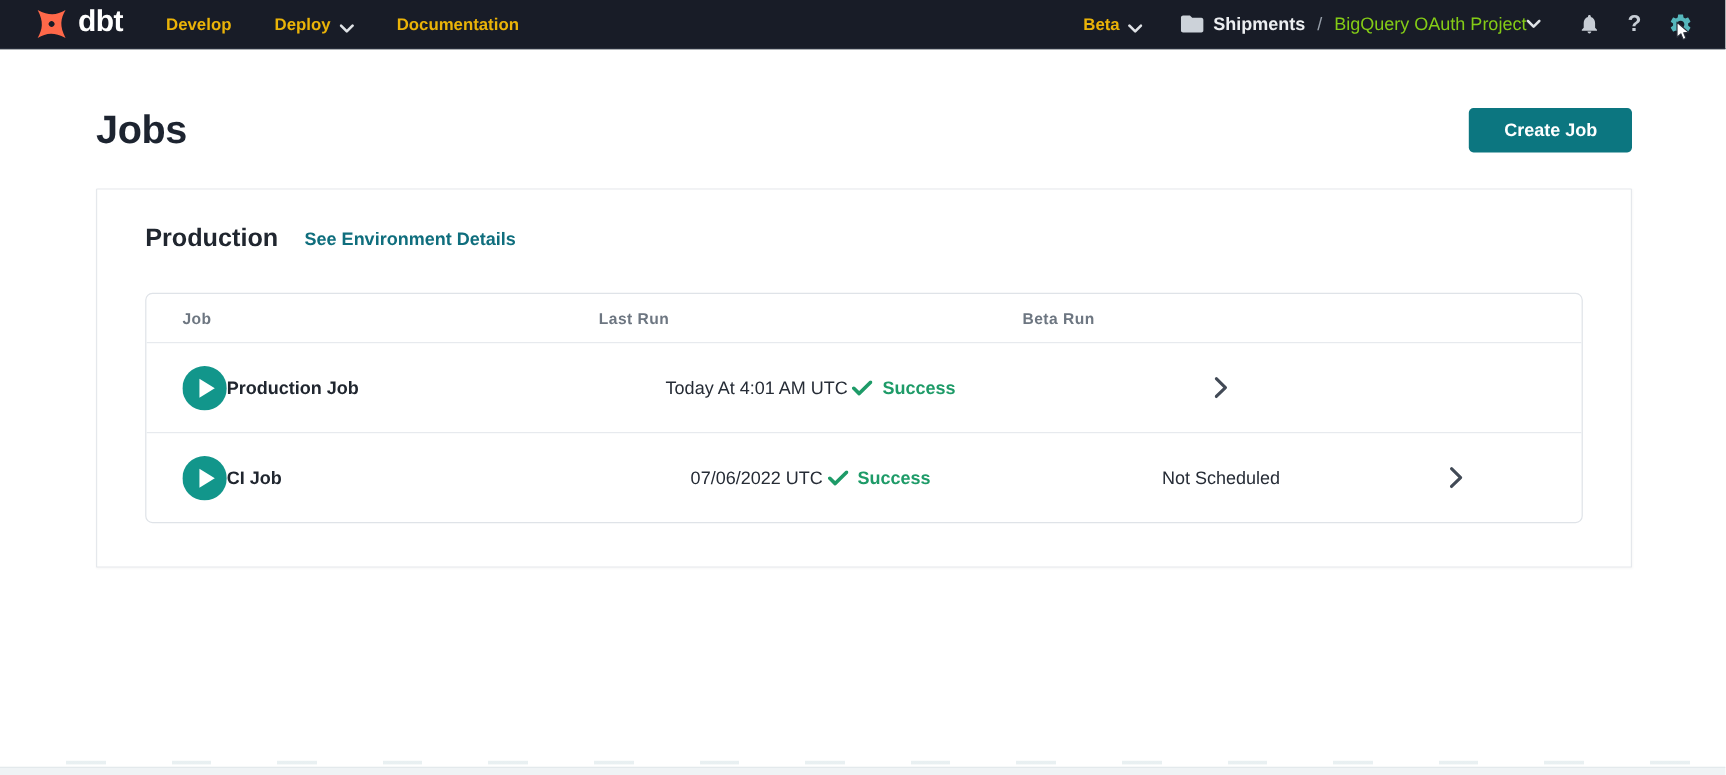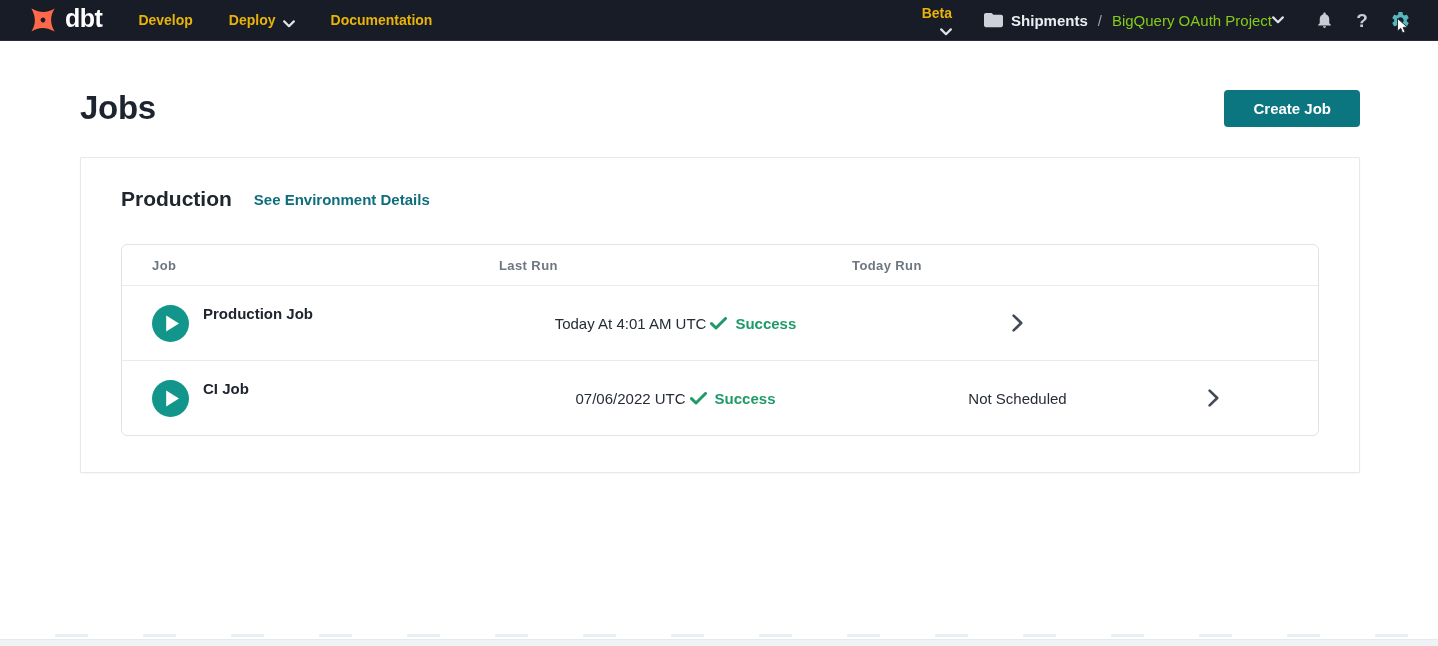--- a/index.html
+++ b/index.html
@@ -23,21 +23,21 @@
   }
   .logo { display: flex; align-items: center; gap: 5px; margin-right: 36px; cursor: pointer; }
   .logo-text { color: #ffffff; font-weight: 700; font-size: 25px; letter-spacing: -0.5px; line-height: 1; padding-bottom: 3px; }
   .nav-items { display: flex; align-items: center; gap: 36px; }
   .nav-item {
     font-size: 14px; font-weight: 600; color: #eab308;
     display: flex; align-items: flex-end; gap: 7px; cursor: pointer;
     white-space: nowrap;
   }
   .nav-right { margin-left: auto; display: flex; align-items: center; gap: 14px; }
-  .beta { margin-right: 18px; flex-direction: column; }
+  .beta { margin-right: 18px; }
   .breadcrumb { display: flex; align-items: flex-start; gap: 8px; font-size: 15px; margin-right: 14px; }
   .crumb-project { font-weight: 700; color: #eceef1; }
   .crumb-sep { color: #98a0ab; font-weight: 400; padding: 0 2px; }
   .crumb-conn { font-weight: 400; color: #84cc16; display: flex; align-items: center; gap: 0; }
   .icon-btn { display: flex; align-items: center; justify-content: center; width: 24px; height: 24px; cursor: pointer; }
   .help-glyph { font-size: 19px; font-weight: 700; color: #c7cdd5; line-height: 1; }
   .gear-wrap { position: relative; }
   .cursor-overlay { position: absolute; left: 7px; top: 9px; pointer-events: none; }
 
   
@@ -69,21 +69,21 @@
     display: grid;
     grid-template-columns: 347px 353px 331px 60px;
     padding: 0 79px 0 30px;
     align-items: center;
   }
   .t-head { height: 40px; }
   .t-head .th {
     font-size: 13px; font-weight: 600; color: #6d7681; letter-spacing: 0.4px;
   }
   .t-body-row { height: 75px; border-top: 1px solid #e7eaee; cursor: pointer; }
-  .job-cell { display: flex; gap: 14px; }
+  .job-cell { display: flex; align-items: center; }
   .play-btn { width: 37px; height: 37px; flex: 0 0 37px; cursor: pointer; }
   .job-name { font-size: 15px; font-weight: 700; color: #20262f; }
   .run-cell { display: flex; flex-direction: row; justify-content: center; gap: 4px; align-items: center; }
   .run-time { font-size: 15px; color: #262c36; }
   .run-note { font-size: 15px; color: #3e4550; }
   .status-line { display: flex; align-items: center; gap: 8px; }
   .status-text { font-size: 15px; font-weight: 600; color: #1e9b68; }
   .chev-cell { display: flex; justify-content: center; align-items: center; }
 
   
@@ -191,21 +191,21 @@
 <div class="card">
   <div class="card-head">
     <span class="env-name">Production</span>
     <a class="env-link">See Environment Details</a>
   </div>
 
   <div class="jobs-table">
     <div class="t-row t-head">
       <span class="th">Job</span>
       <span class="th">Last Run</span>
-      <span class="th">Today Run</span>
+      <span class="th">Beta Run</span>
       <span></span>
     </div>
 
     <div class="t-row t-body-row">
       <div class="job-cell">
         <span class="play-btn">
           <svg width="37" height="37" viewBox="0 0 37 37">
             <circle cx="18.5" cy="18.5" r="18.5" fill="#12968b"></circle>
             <path d="M14.2 10.6 L27 18.5 L14.2 26.4 Z" fill="#ffffff"></path>
           </svg>

